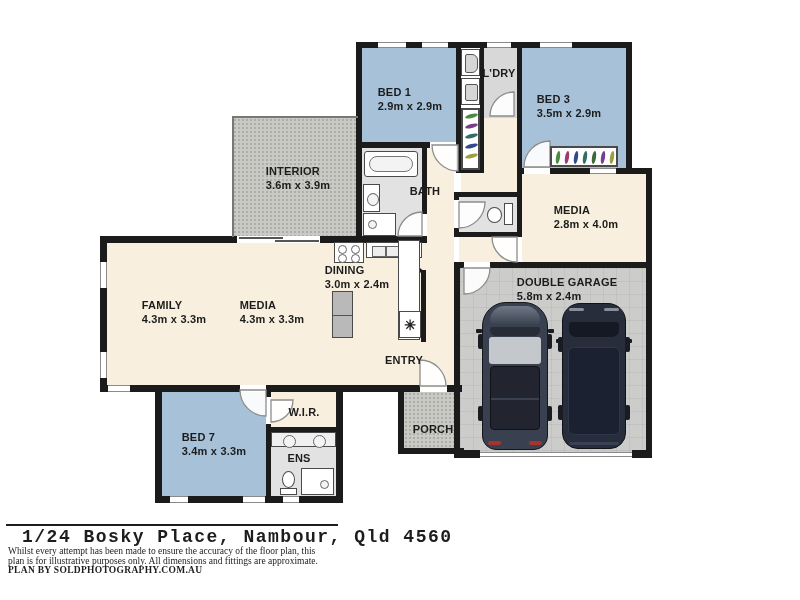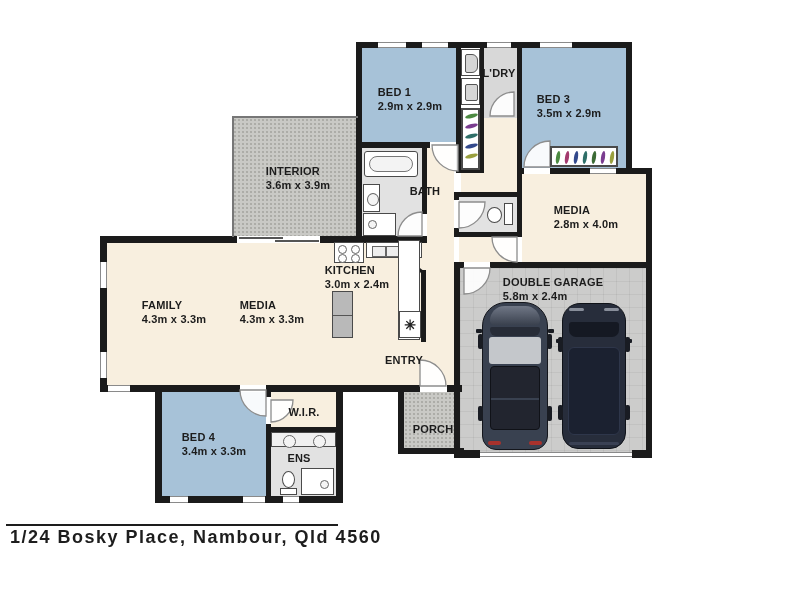--- a/index.html
+++ b/index.html
@@ -36,21 +36,21 @@
   .carB .body{inset:0 2px;background:#272d3b;border:1px solid #0f1218;border-radius:18px 18px 16px 16px}
   .carB .hl{position:absolute;top:5px;width:15px;height:3px;background:#9aa0ac;border-radius:2px;opacity:.85}
   .carB .ws{position:absolute;left:9px;right:9px;top:19px;height:15px;background:#151923;border-radius:3px 3px 7px 7px}
   .carB .glass{position:absolute;left:8px;right:8px;top:44px;height:86px;background:#1b2130;border:1px solid #2e364a;border-radius:6px}
   .carB .rl{position:absolute;left:9px;right:9px;bottom:4px;height:3px;background:#3a4154;border-radius:2px}
   .wheel{position:absolute;width:5px;height:15px;background:#191c23;border-radius:2px}
   .mirror{position:absolute;width:6px;height:4px;background:#191c23;border-radius:1px}
   svg.doors{position:absolute;left:0;top:0;pointer-events:none}
   
   .frule{position:absolute;left:6px;top:524px;width:332px;height:2px;background:#1d1d1d}
-  .addr{position:absolute;left:10px;top:527px;font-family:Liberation Sans, sans-serif;font-weight:bold;font-size:18px;letter-spacing:1.5px;color:#1d1d1d;white-space:nowrap}
+  .addr{position:absolute;left:22px;top:527px;font-family:Liberation Mono, monospace;font-weight:bold;font-size:18px;letter-spacing:1.5px;color:#1d1d1d;white-space:nowrap}
   .discl{position:absolute;left:8px;top:547px;width:345px;font-family:"Liberation Serif",serif;font-size:9.5px;line-height:9.5px;color:#222}
   .credit{position:absolute;left:8px;top:565px;font-family:"Liberation Serif",serif;font-weight:bold;font-size:9.5px;letter-spacing:.3px;color:#1d1d1d}
   .areas{position:absolute;left:330px;top:539px;width:108px;text-align:center;font-weight:bold;font-size:9.5px;line-height:12.5px;color:#141414;white-space:nowrap}
 </style>
 </head>
 <body>
 
 <div id="stage">
 
   <div class="room blue" style="left:362px;top:48px;width:94px;height:94px"></div>
@@ -271,48 +271,53 @@
       <div>3.6m x 3.9m</div>
     </div>
   <div class="rlabel" style="left:425px;top:192px">
       <div>BATH</div>
     </div>
   <div class="rlabel" style="left:586px;top:217px">
       <div>MEDIA</div>
       <div>2.8m x 4.0m</div>
     </div>
   <div class="rlabel" style="left:357px;top:277px">
-      <div>KITCHEN</div>
+      <div>DINING</div>
       <div>3.0m x 2.4m</div>
     </div>
   <div class="rlabel" style="left:174px;top:312px">
       <div>FAMILY</div>
       <div>4.3m x 3.3m</div>
     </div>
   <div class="rlabel" style="left:272px;top:312px">
       <div>MEDIA</div>
       <div>4.3m x 3.3m</div>
     </div>
   <div class="rlabel" style="left:404px;top:361px">
       <div>ENTRY</div>
     </div>
-  <div class="rlabel" style="left:553px;top:289px">
+  <div class="rlabel" style="left:567px;top:289px">
       <div>DOUBLE GARAGE</div>
       <div>5.8m x 2.4m</div>
     </div>
   <div class="rlabel" style="left:214px;top:444px">
-      <div>BED 4</div>
+      <div>BED 7</div>
       <div>3.4m x 3.3m</div>
     </div>
   <div class="rlabel" style="left:304px;top:413px">
       <div>W.I.R.</div>
     </div>
   <div class="rlabel" style="left:299px;top:459px">
       <div>ENS</div>
     </div>
   <div class="rlabel" style="left:433px;top:430px">
       <div>PORCH</div>
     </div>
 
   <div class="frule"></div>
   <div class="addr">1/24 Bosky Place, Nambour, Qld 4560</div>
+  <div class="discl">
+    <span>Whilst every attempt has been made to ensure the accuracy of the floor plan, this</span><br>
+    <span>plan is for illustrative purposes only. All dimensions and fittings are approximate.</span>
+  </div>
+  <div class="credit">PLAN BY SOLDPHOTOGRAPHY.COM.AU</div>
 
 </div>
 
 </body></html>

